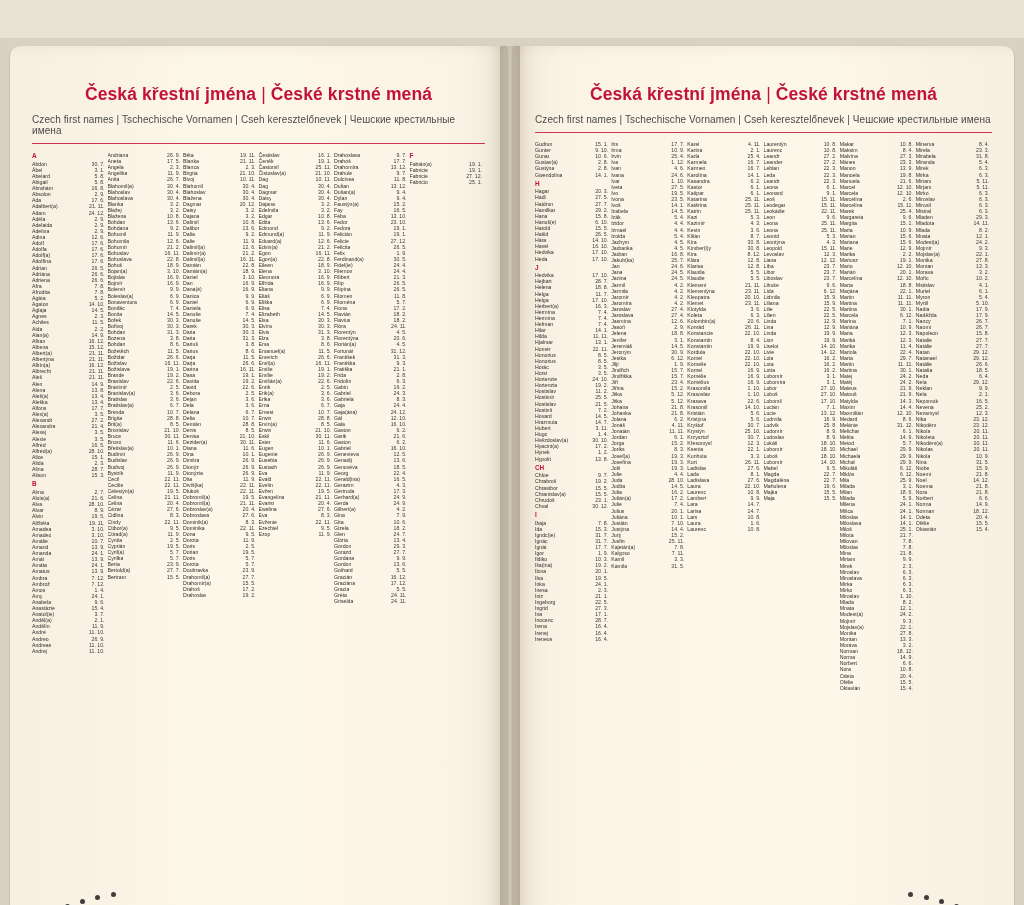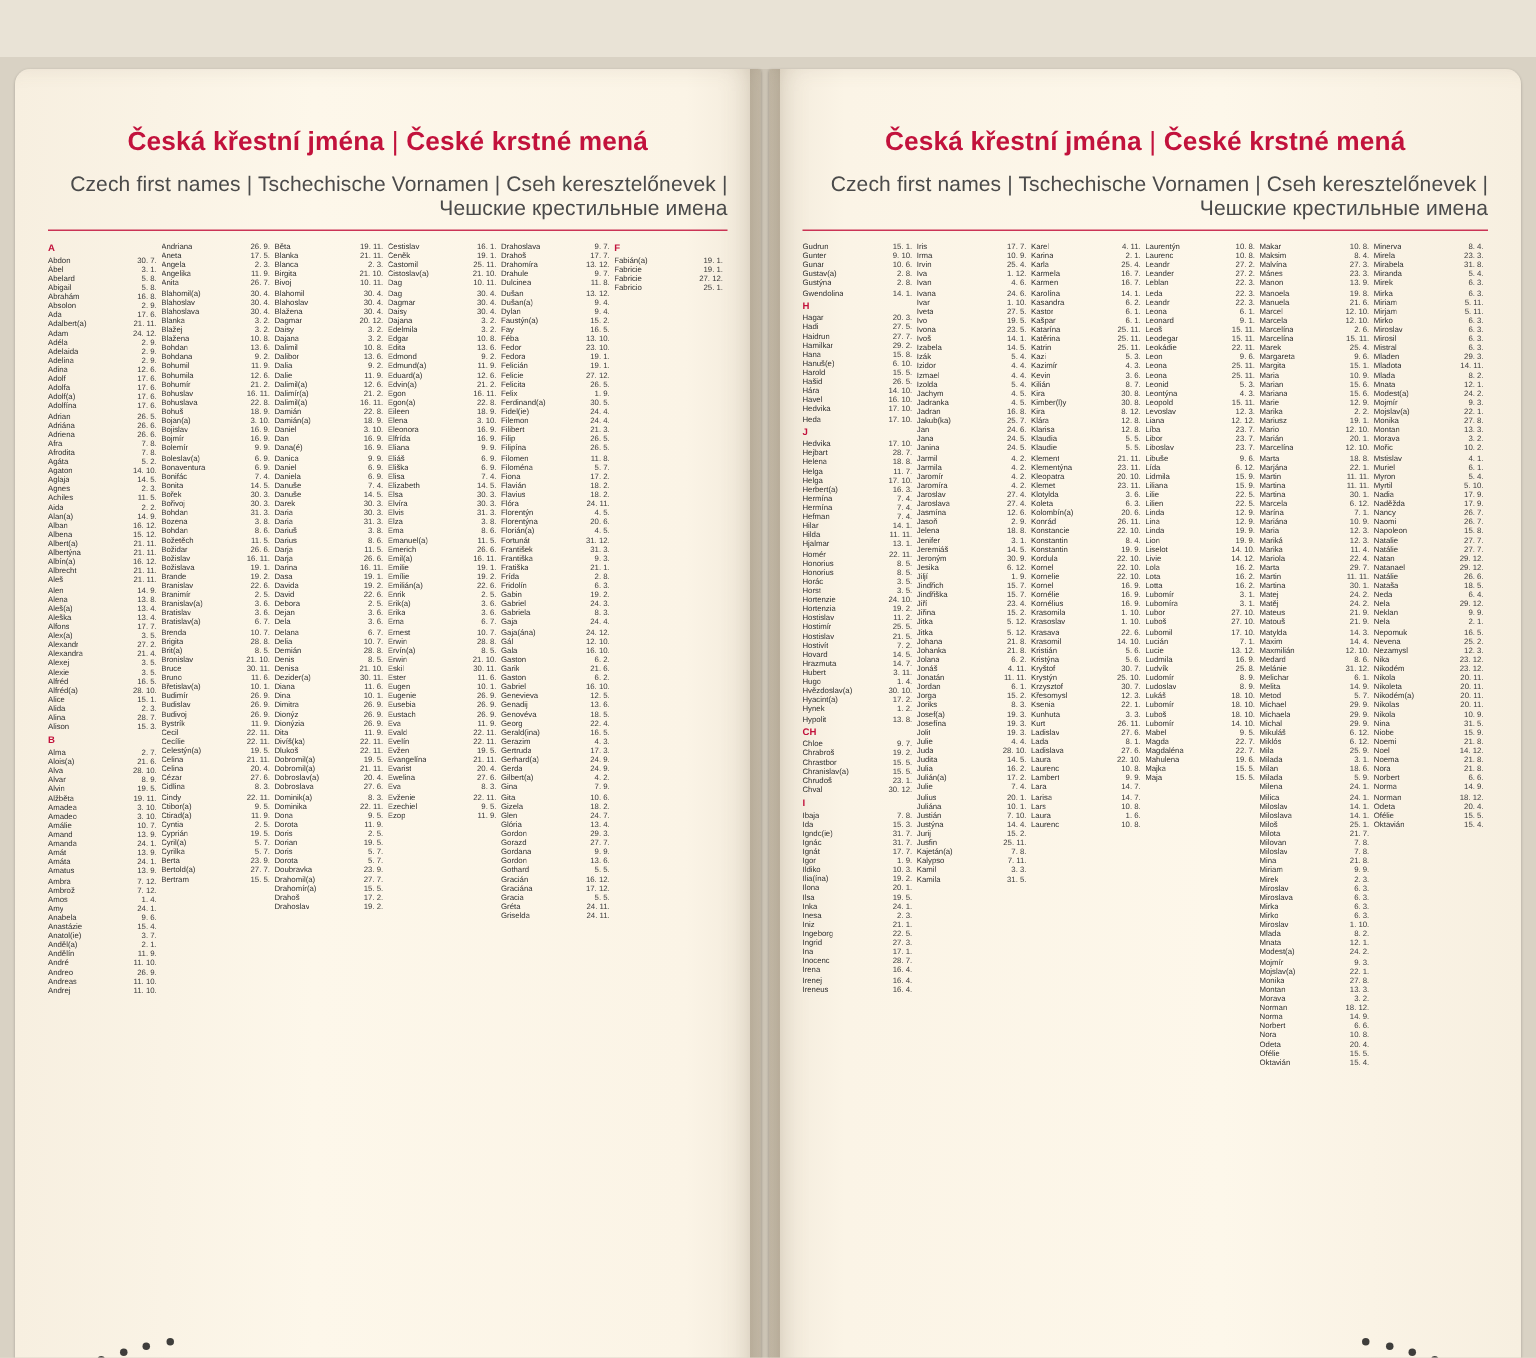--- a/index.html
+++ b/index.html
@@ -37,22 +37,22 @@
     background:linear-gradient(to right,rgba(90,75,50,.30),rgba(90,75,50,.10) 45%,rgba(90,75,50,.10) 55%,rgba(90,75,50,.30));
   }
   .page-inner{padding:38px 22px 10px 22px;}
   h1.title{
     margin:0;text-align:center;
     font-size:17.5px;font-weight:bold;color:#c2123c;
     letter-spacing:.1px;
   }
   h1.title .sep{color:#c2123c;font-weight:normal;padding:0 5px;}
   .subtitle{
-    margin:9px 0 0 0;text-align:right;
-    font-size:14px;color:#4a4a4a;letter-spacing:.1px;
+    margin:9px 0 0 0;text-align:left;
+    font-size:10px;color:#4a4a4a;letter-spacing:.1px;
   }
   .rule{
     margin:7px 0 8px 0;height:1px;background:#c2123c;opacity:.85;
   }
   .cols{
     display:flex;gap:0px;
     font-size:5.2px;line-height:1.176;
     color:#2d2d2d;
   }
   .col{flex:1 1 0;padding-right:3px;}

